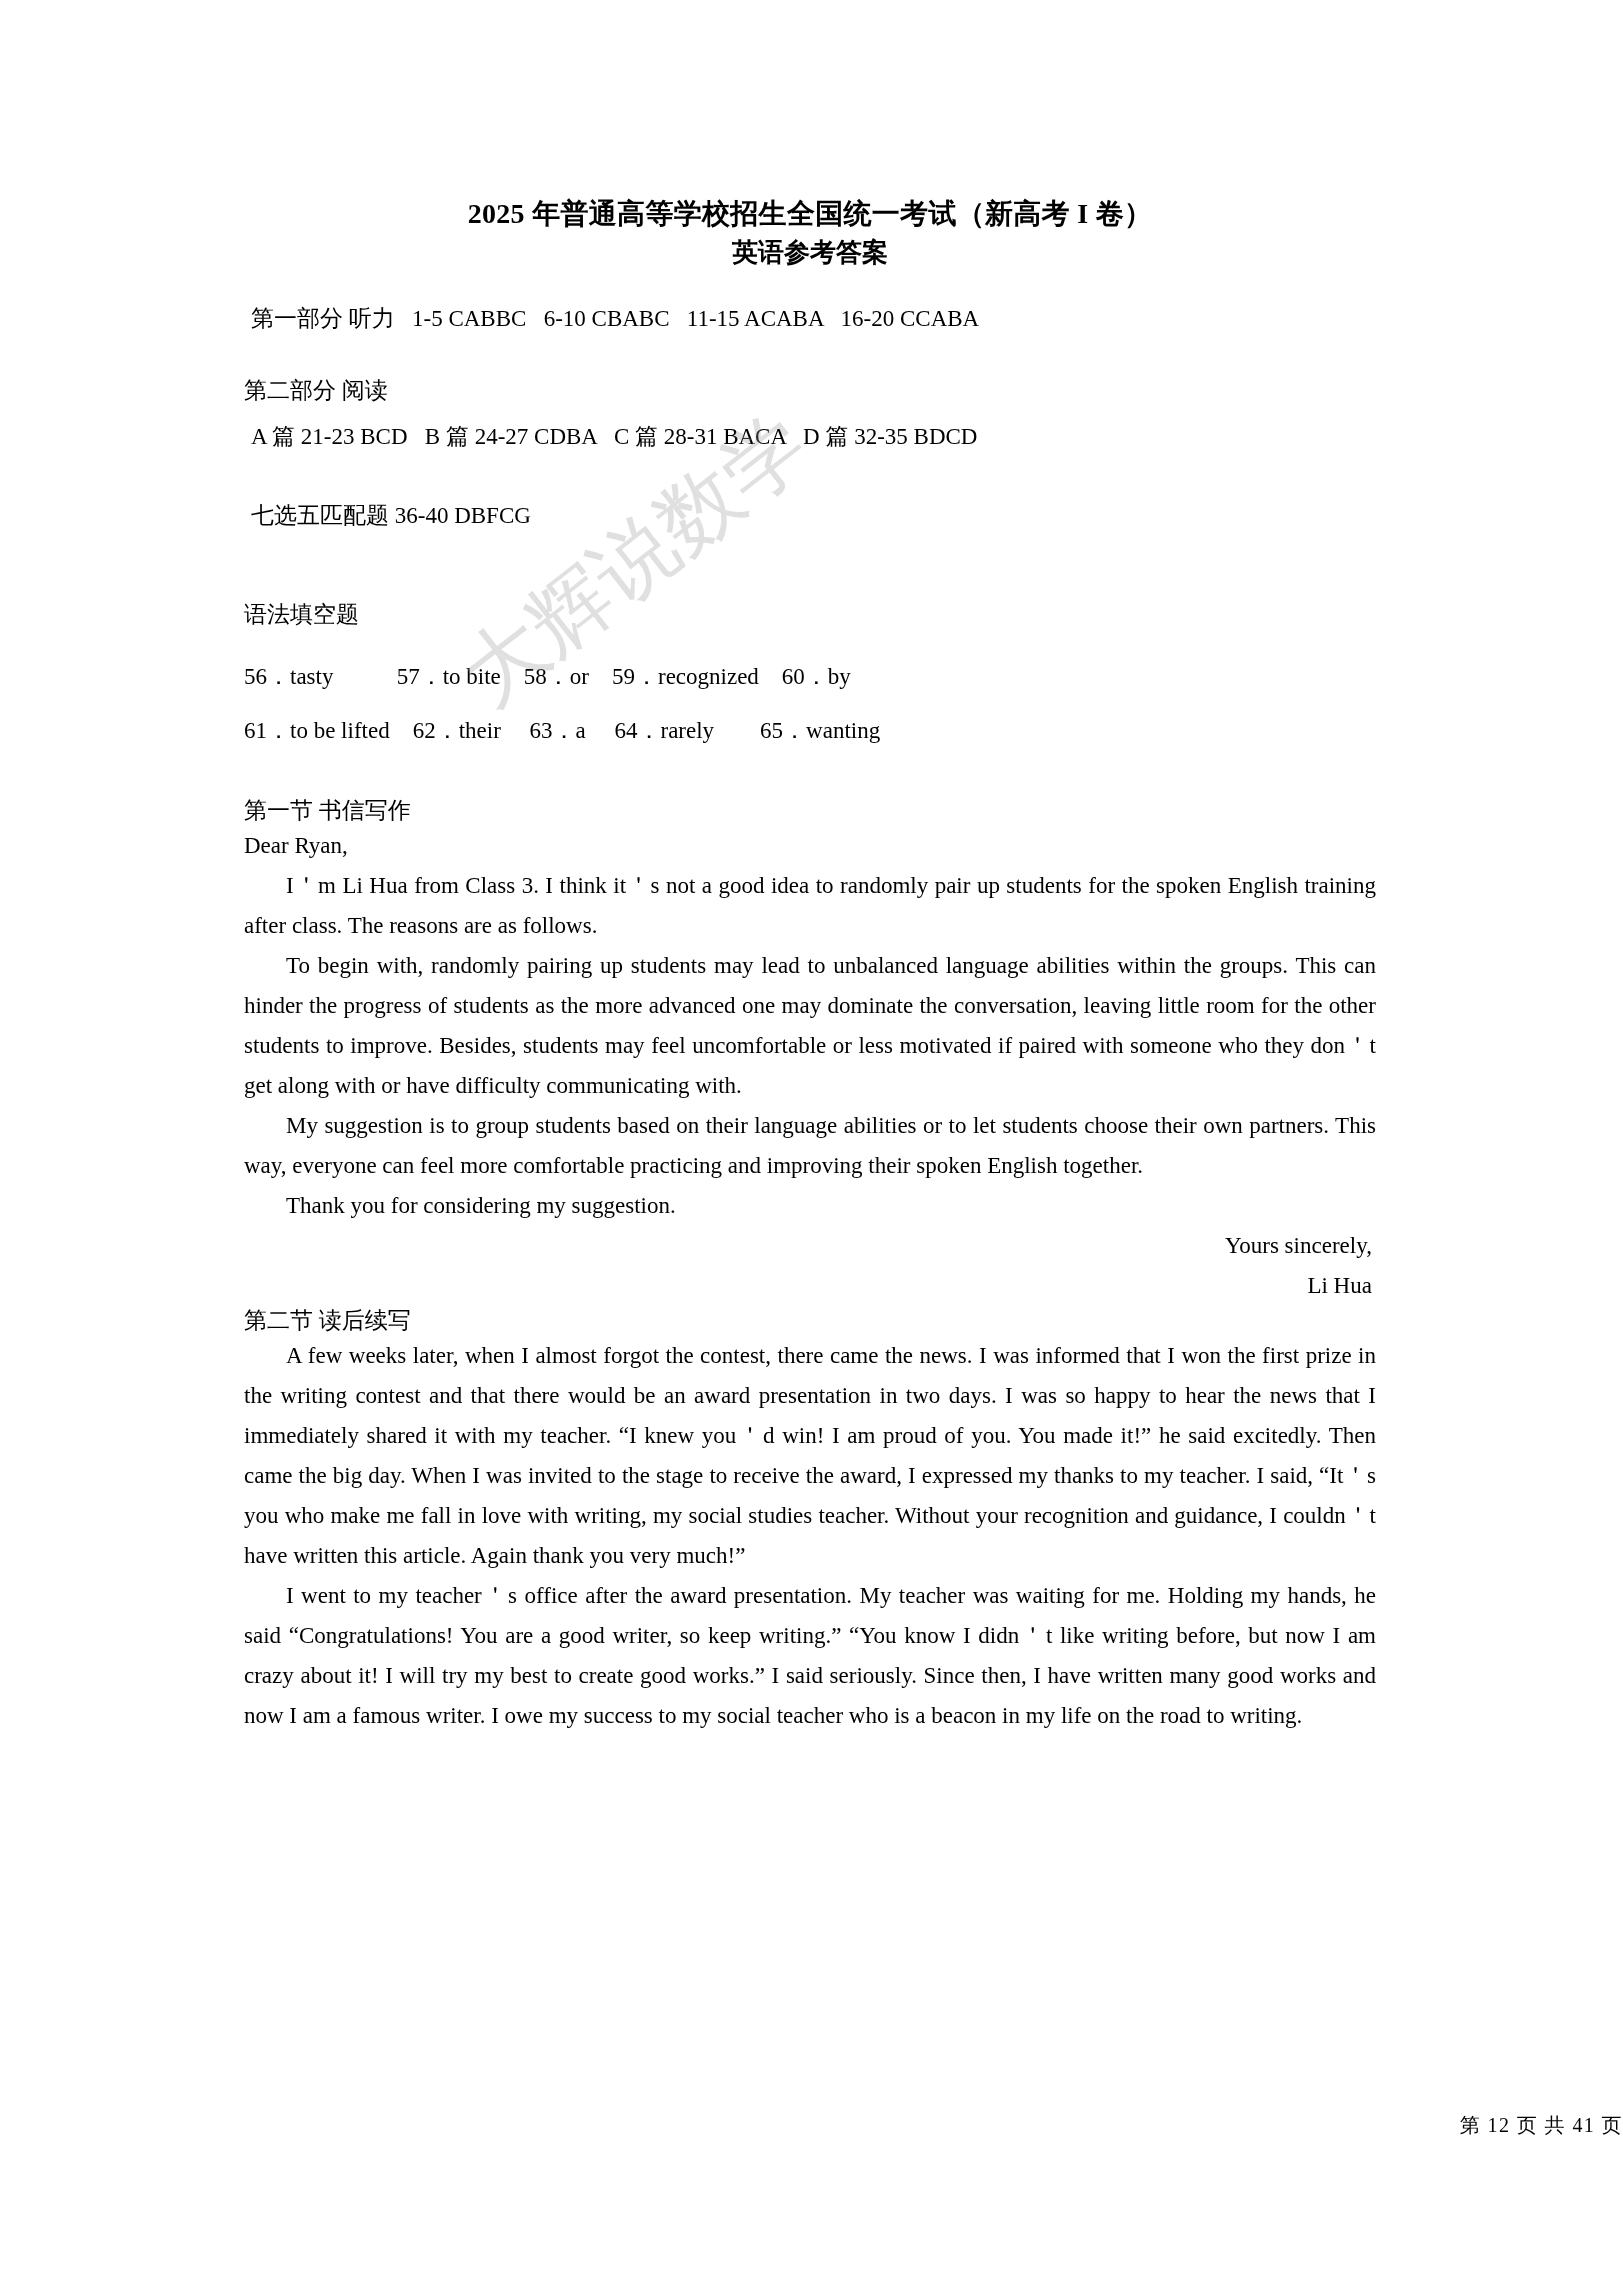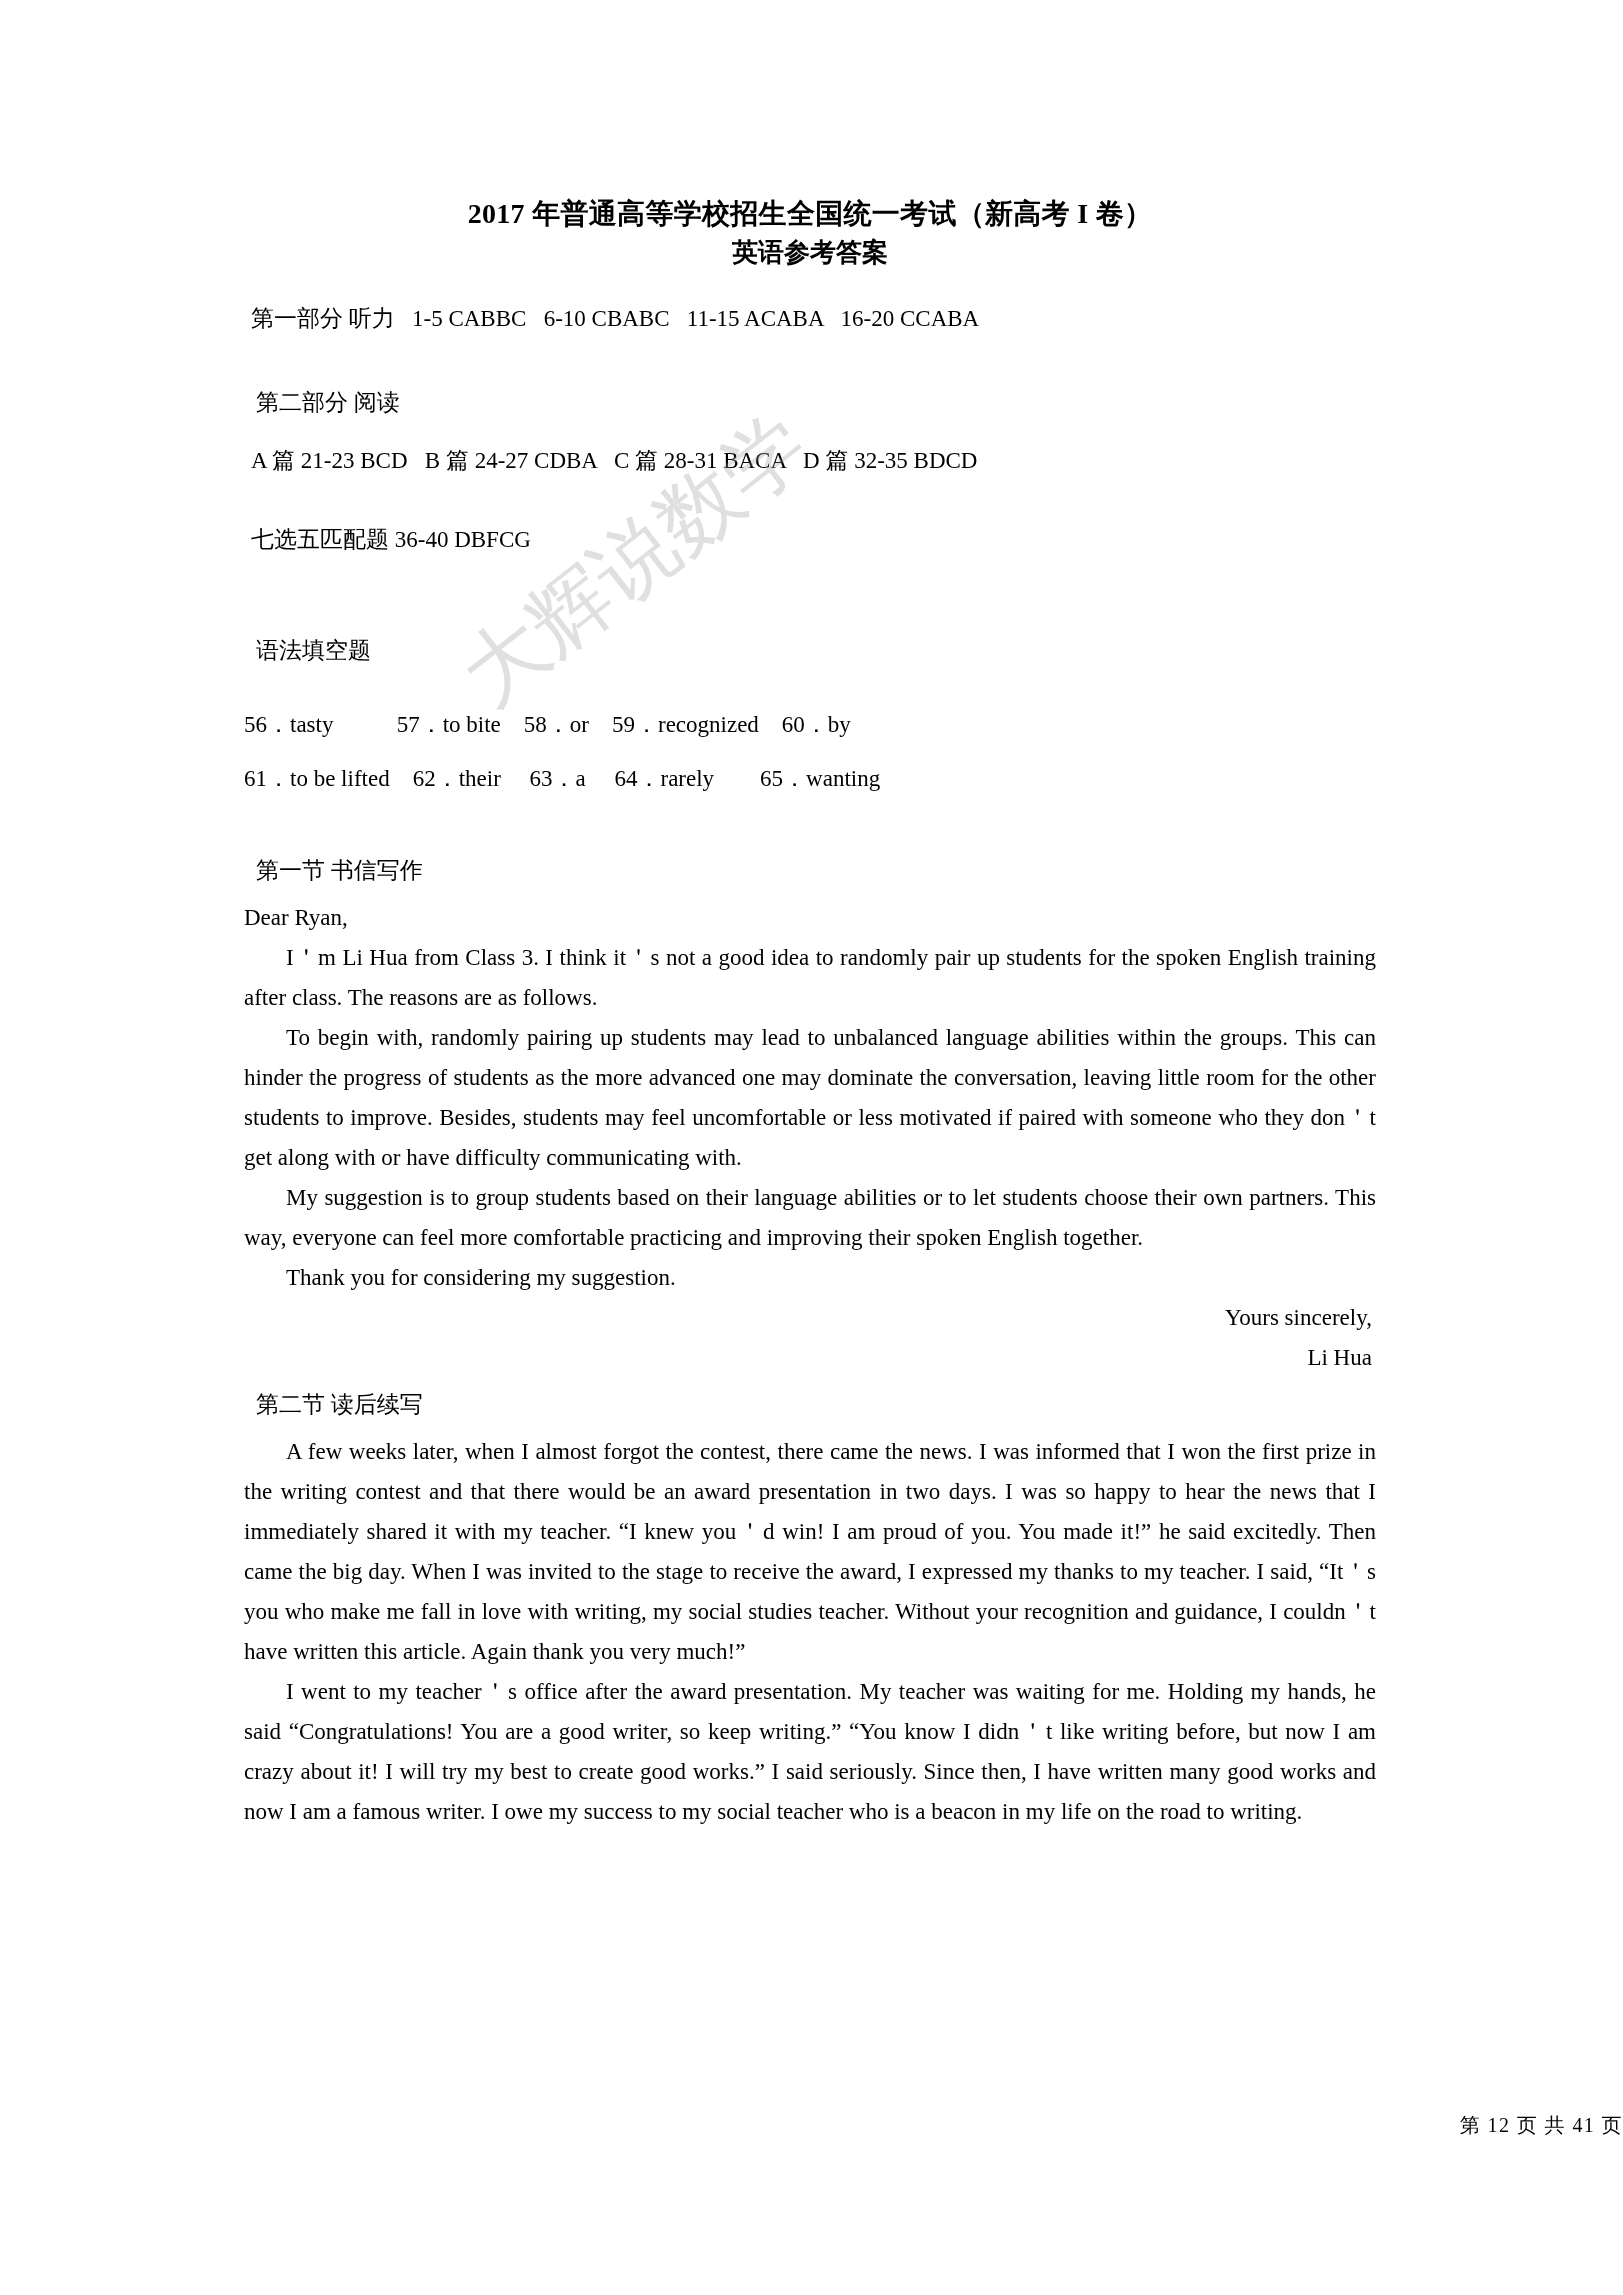--- a/index.html
+++ b/index.html
@@ -46,21 +46,21 @@
   
   .ans-line {
     font-size: 23px;
     line-height: 1.30;
     margin: 7px;
     white-space: pre;
   }
   .sec-head {
     font-size: 23px;
     line-height: 1.30;
-    margin: 12px;
+    margin: 0;
     white-space: pre;
   }
   .gap-lg { height: 35px; }
   .gap-md { height: 27px; }
   .gap-xs { height: 9.5px; }
 
   
   .grammar-row {
     font-size: 23px;
     line-height: 1.32;
@@ -122,21 +122,21 @@
     font-weight: normal;
   }
 </style>
 </head>
 <body>
 
 <div class="page">
 
   <div class="content">
 
-    <h1 class="doc-title">2017 年普通高等学校招生全国统一考试（新高考 I 卷）</h1>
+    <h1 class="doc-title">2025 年普通高等学校招生全国统一考试（新高考 I 卷）</h1>
     <h2 class="doc-subtitle">英语参考答案</h2>
 
     <div class="gap-md"></div>
 
     <p class="ans-line">第一部分 听力   1-5 CABBC   6-10 CBABC   11-15 ACABA   16-20 CCABA</p>
 
     <div class="gap-lg"></div>
 
     <p class="sec-head">第二部分 阅读</p>
     <div class="gap-xs"></div>

